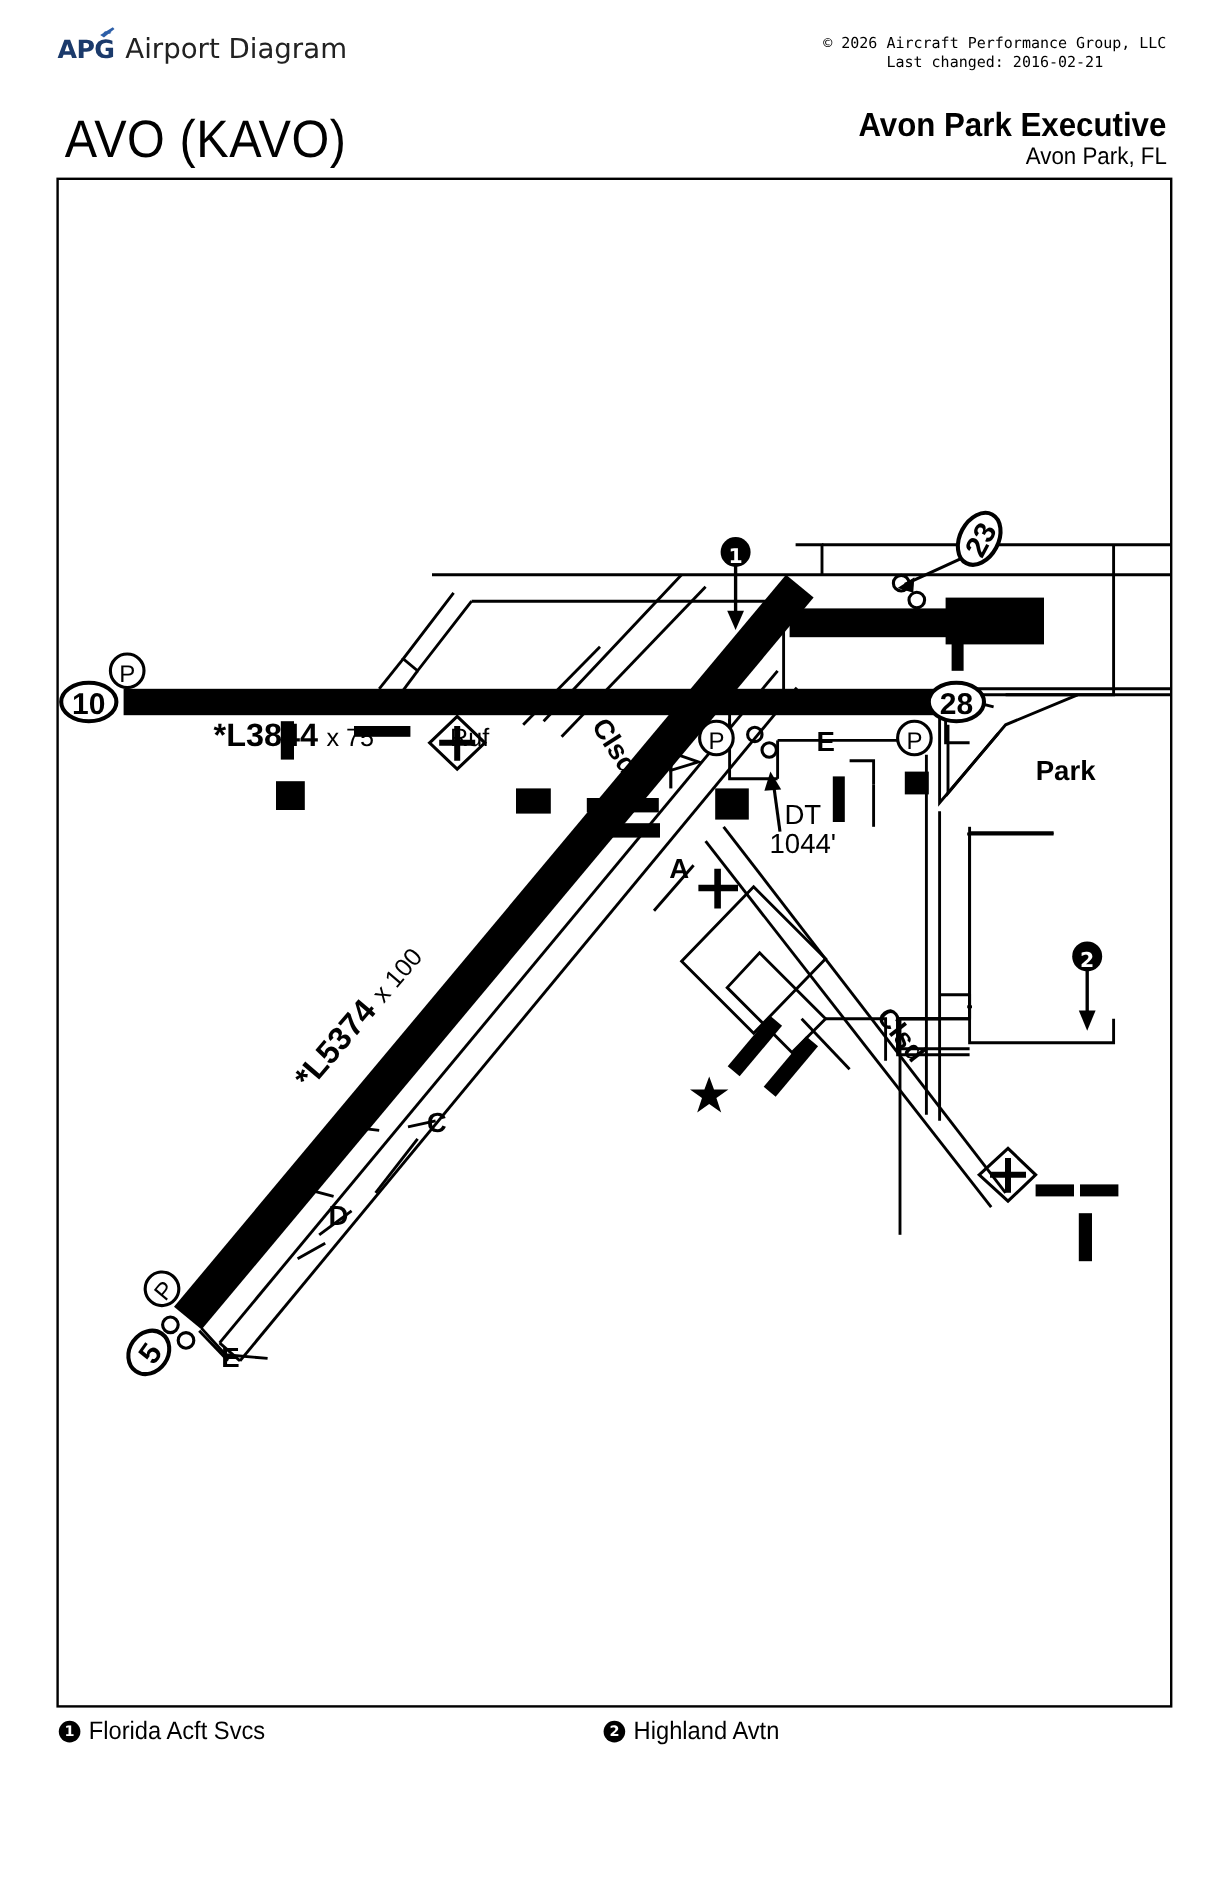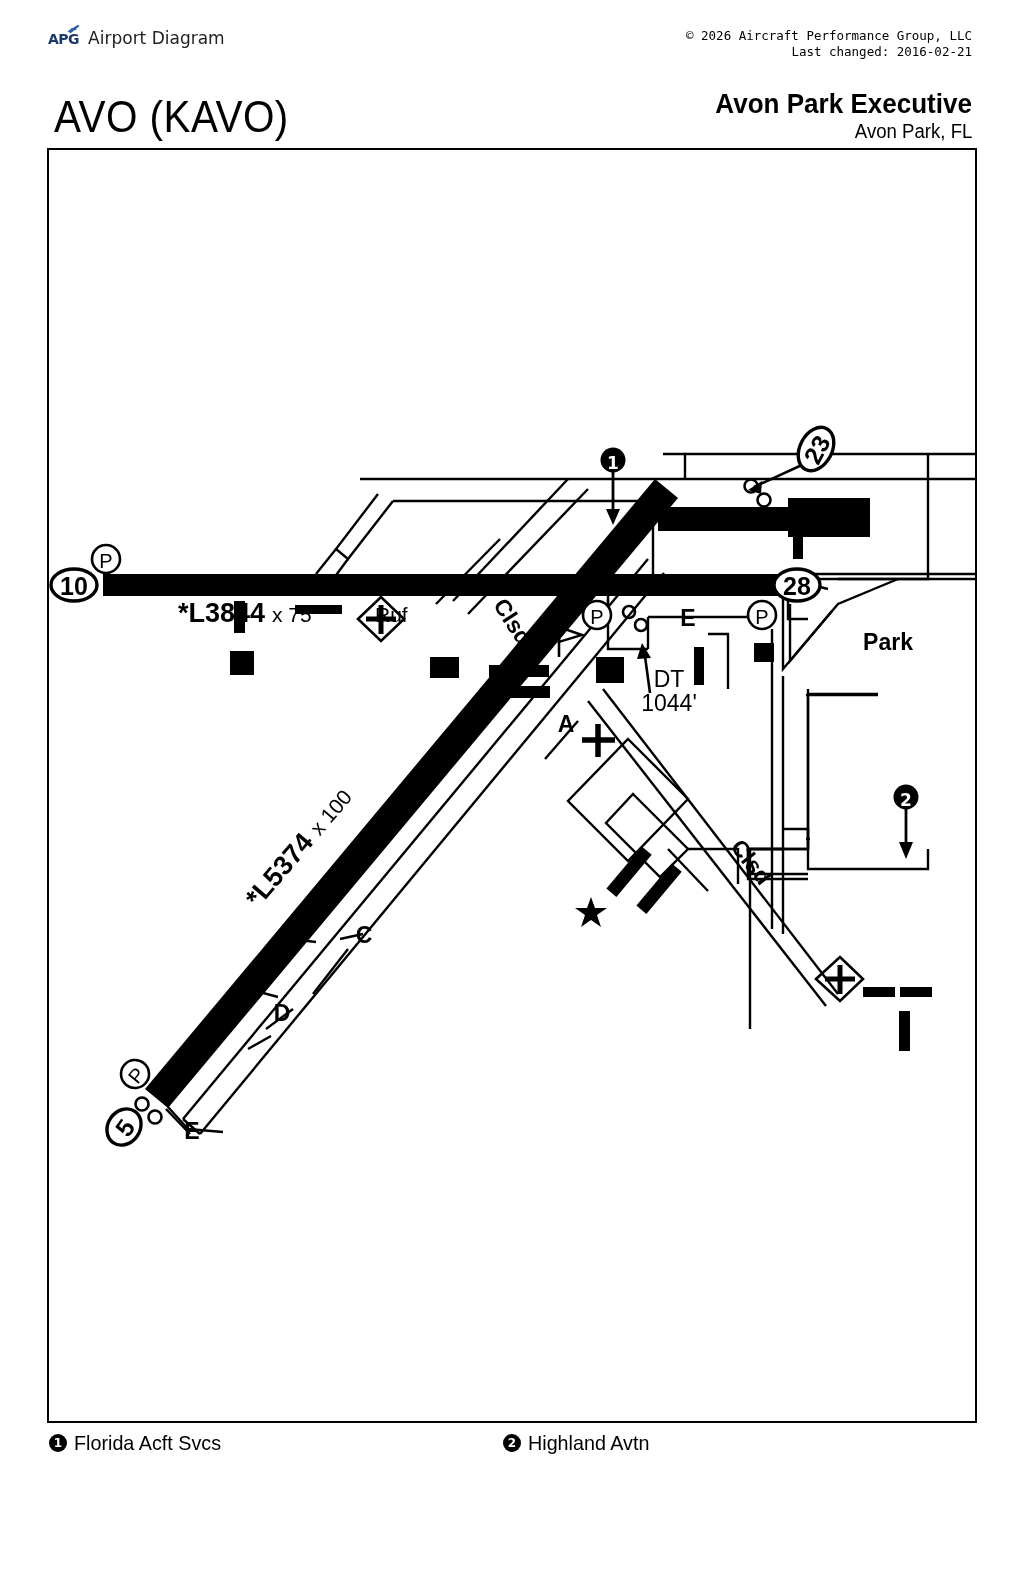--- a/index.html
+++ b/index.html
@@ -24,41 +24,41 @@
   }
   #apg-logo-block {
     position: absolute;
     left: 48px; top: 28px;
     display: flex;
     align-items: baseline;
   }
   #apg-mark {
     font-family: "DejaVu Sans", sans-serif;
     font-weight: 700;
-    font-size: 14px;
+    font-size: 21px;
     letter-spacing: -0.5px;
     color: #1b3a6b;
     position: relative;
   }
   #apg-plane {
     position: absolute;
     right: -1px; top: -7px;
     width: 13px; height: 10px;
   }
   #apg-title {
     font-family: "DejaVu Sans", sans-serif;
-    font-size: 17px;
+    font-size: 23px;
     color: #222222;
     margin-left: 9px;
     font-weight: 400;
   }
   #copyright-block {
     position: absolute;
     right: 52px; top: 28px;
-    text-align: right;
+    text-align: center;
     font-family: "DejaVu Sans Mono", monospace;
     font-size: 12.5px;
     line-height: 16px;
     color: #000000;
   }
 
   
   #airport-ident {
     position: absolute;
     left: 54px; top: 92px;

